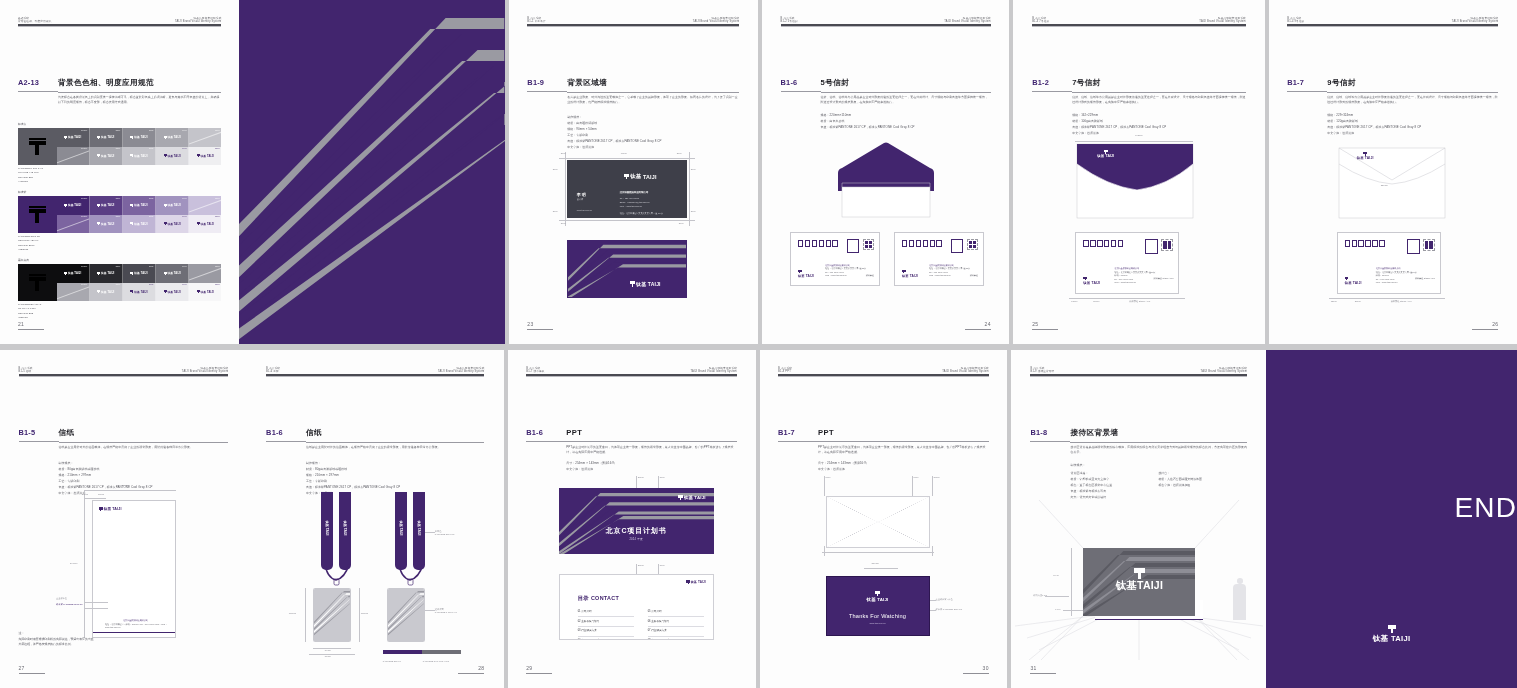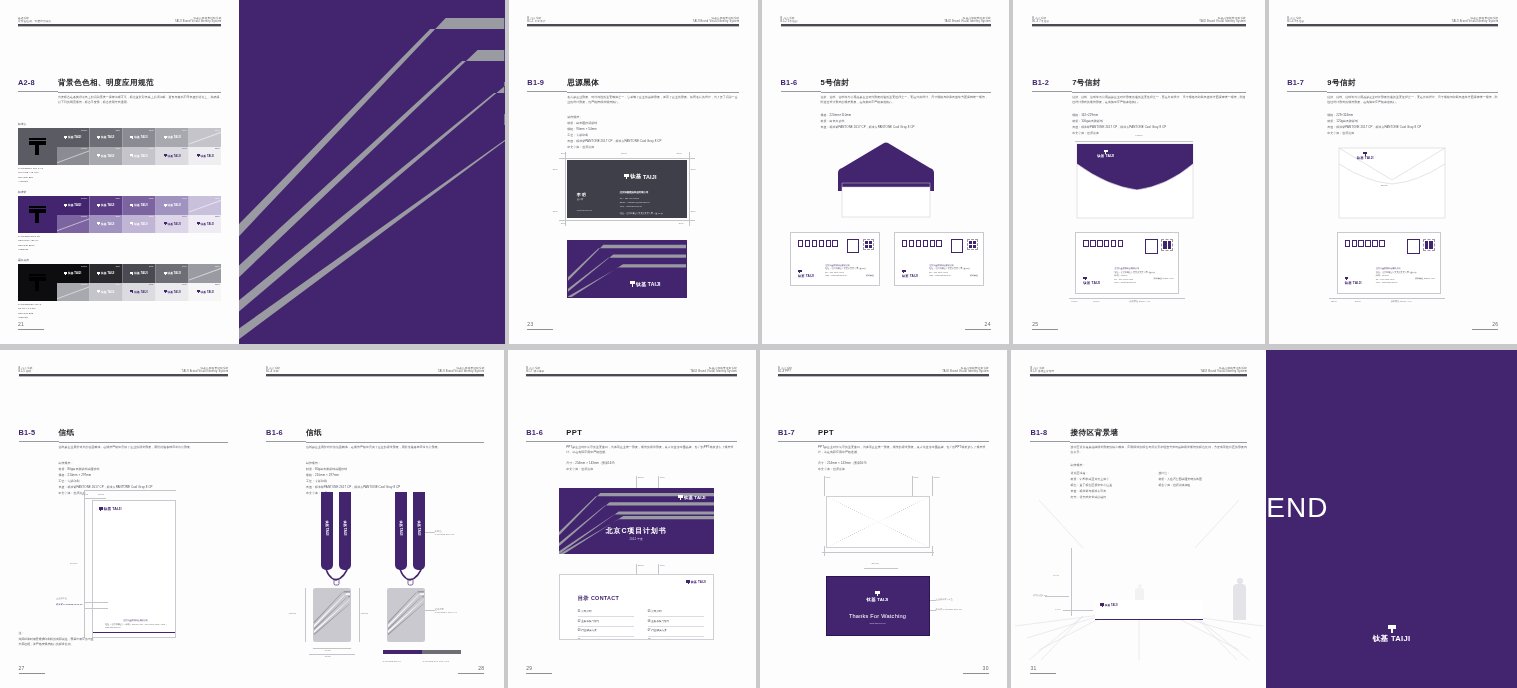--- a/index.html
+++ b/index.html
@@ -199,21 +199,21 @@
           <div class="l2">背景色色相、明度应用规范</div>
         </div>
         <div class="rgt">
           <div class="l1">钛基品牌视觉识别系统</div>
           <div class="l2">TAIJI Brand Visual Identity System</div>
         </div>
       </div>
       <div class="pg-rule"></div>
 
       <div class="sec">
-        <div class="code">A2-8</div>
+        <div class="code">A2-13</div>
         <div class="ttl">背景色色相、明度应用规范</div>
       </div>
       <div class="sec-body" style="top:95px">为使标志在各类背景色上的识别度统一保持清晰可见，标志置於彩色底上必须清晰，避免与其他不同色值的背景上，并确保以下列的明度规范，标志不变形，标志使用方式适用。</div>
 
       <div class="sw-label" style="top:122px">标准灰</div>
       <div class="sw-tbl" style="top:128px">
         <div class="sw-logo" style="background:#5b5b63">
           <span class="mk mk-lg" style="position: relative; display: inline-block; width: 17px; height: 17.34px;">
               <i style="position:absolute;background:currentColor;left:0%;top:0%;width:100%;height:14%"></i>
               <i style="position:absolute;background:currentColor;left:0%;top:18%;width:100%;height:4%"></i>
@@ -663,21 +663,21 @@
         </div>
         <div class="rgt">
           <div class="l1">钛基品牌视觉识别系统</div>
           <div class="l2">TAIJI Brand Visual Identity System</div>
         </div>
       </div>
       <div class="pg-rule"></div>
 
       <div class="sec">
         <div class="code">B1-9</div>
-        <div class="ttl">思源黑体</div>
+        <div class="ttl">背景区域墙</div>
       </div>
       <div class="sec-body" style="top:95px">名片是企业形象、对外沟通的重要载体之一，它承载了企业的品牌形象，体现了企业的形象。如同名片的设计，为了便于识别一企业的设计形象，也严格按标准规范执行。</div>
       <div class="spec" style="top:114px">
           <div>制作规范：</div>
           <div>材质：白色哑粉铜版纸</div>
           <div>规格：90mm × 54mm</div>
           <div>工艺：专版印刷</div>
           <div>色值：标准紫PANTONE 2617 CP，标准灰PANTONE Cool Gray 8 CP</div>
           <div>中文字体：思源黑体</div>
         </div>
@@ -1417,20 +1417,42 @@
               <path d="M238 160 L184 116"></path>
             <path d="M28 150 L128 98 L228 150"></path>
             <path d="M16 138 L128 104 L240 138"></path>
             <path d="M4 126 L128 110 L252 126"></path>
             <path d="M128 98 L128 160"></path>
             <path d="M72 116 L30 160"></path>
               <path d="M184 116 L226 160"></path>
           </g>
         </svg>
 
+        <div class="wall" style="left:72px;top:48px;width:112px;height:68px">
+          <div class="stripes" id="wall-stripes" style="z-index: 1;"><svg width="100%" height="100%" viewBox="0 0 112 68" preserveAspectRatio="none">
+                <rect width="112" height="68" fill="#6e6e76"></rect>
+                <path d="M 112 3 L 40.400000000000006 3 L -20.799999999999997 68 L -26.439999999999998 68 L 34.760000000000005 7 L 112 7 Z" fill="#5a5a62"></path>
+                <path d="M 112 9 L 46.400000000000006 9 L -14.799999999999997 68 L -20.439999999999998 68 L 40.760000000000005 13 L 112 13 Z" fill="#8e8e96"></path>
+                <path d="M 112 15 L 52.400000000000006 15 L -8.799999999999997 68 L -14.439999999999998 68 L 46.760000000000005 19 L 112 19 Z" fill="#5a5a62"></path>
+                <path d="M 112 21 L 58.400000000000006 21 L -2.799999999999997 68 L -8.439999999999998 68 L 52.760000000000005 25 L 112 25 Z" fill="#8e8e96"></path>
+                <path d="M 112 27 L 64.4 27 L 3.200000000000003 68 L -2.439999999999997 68 L 58.760000000000005 31 L 112 31 Z" fill="#5a5a62"></path>
+              </svg></div>
+          <div class="lg" style="position:absolute;left:0;top:20px;width:100%;justify-content:center;font-size:11px;color:#fff;flex-direction:column;gap:0;align-items:center;z-index:6">
+            <span class="mk mk-md" style="position: relative; display: inline-block; width: 11px; height: 11.22px;">
+                <i style="position:absolute;background:currentColor;left:0%;top:0%;width:100%;height:14%"></i>
+                <i style="position:absolute;background:currentColor;left:0%;top:18%;width:100%;height:4%"></i>
+                <i style="position:absolute;background:currentColor;left:0%;top:26%;width:100%;height:8%"></i>
+                <i style="position:absolute;background:currentColor;left:0%;top:38%;width:100%;height:5%"></i>
+                <i style="position:absolute;background:currentColor;left:37%;top:44%;width:26%;height:58%"></i>
+              </span>
+            <span class="word" style="font-size:10.5px;letter-spacing:.02em">
+              <span>钛基</span><span>TAIJI</span>
+            </span>
+          </div>
+        </div>
 
         <div style="position:absolute;left:124px;top:84px;width:9px;height:16px">
           <div style="position:absolute;left:2.5px;top:0;width:4px;height:4px;border-radius:50%;background:#f2f2f4"></div>
           <div style="position:absolute;left:0;top:4px;width:9px;height:12px;border-radius:3px 3px 0 0;background:#f2f2f4"></div>
         </div>
 
         <div class="desk" style="left:84px;top:100px;width:108px;height:20px">
           <div class="lg" style="position:absolute;left:5px;top:3px;font-size:2.8px;color:#42256e">
             <span class="mk mk-xxs" style="position: relative; display: inline-block; width: 3.6px; height: 3.672px;">
                 <i style="position:absolute;background:currentColor;left:0%;top:0%;width:100%;height:14%"></i>
@@ -1455,21 +1477,21 @@
         <div class="dim dimh" style="left:34px;top:96px;width:24px"></div>
         <div class="dim dimh" style="left:52px;top:110px;width:30px"></div>
       </div>
 
       <div class="pg-num l">
         <span>31</span><span class="ln"></span>
       </div>
     </div>
 
     <div class="endpage" style="width:252px;height:338px">
-      <div class="big" style="left:0;top:142px;width:100%;text-align:left">END</div>
+      <div class="big" style="left:0;top:142px;width:100%;text-align:right">END</div>
       <div style="position:absolute;left:0;bottom:44px;width:100%;display:flex;justify-content:center">
         <div class="lg" style="font-size:8px;color:#fff;flex-direction:column;gap:1px;align-items:center">
           <span class="mk mk-sm2" style="position: relative; display: inline-block; width: 8px; height: 8.16px;">
               <i style="position:absolute;background:currentColor;left:0%;top:0%;width:100%;height:14%"></i>
               <i style="position:absolute;background:currentColor;left:0%;top:18%;width:100%;height:4%"></i>
               <i style="position:absolute;background:currentColor;left:0%;top:26%;width:100%;height:8%"></i>
               <i style="position:absolute;background:currentColor;left:0%;top:38%;width:100%;height:5%"></i>
               <i style="position:absolute;background:currentColor;left:37%;top:44%;width:26%;height:58%"></i>
             </span>
           <span class="word" style="font-size:7.6px"><span>钛基</span> <span>TAIJI</span></span>

